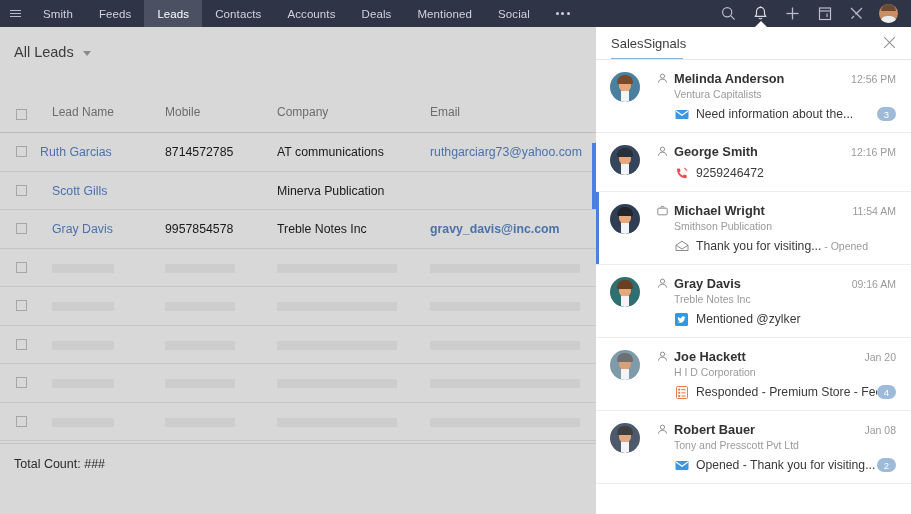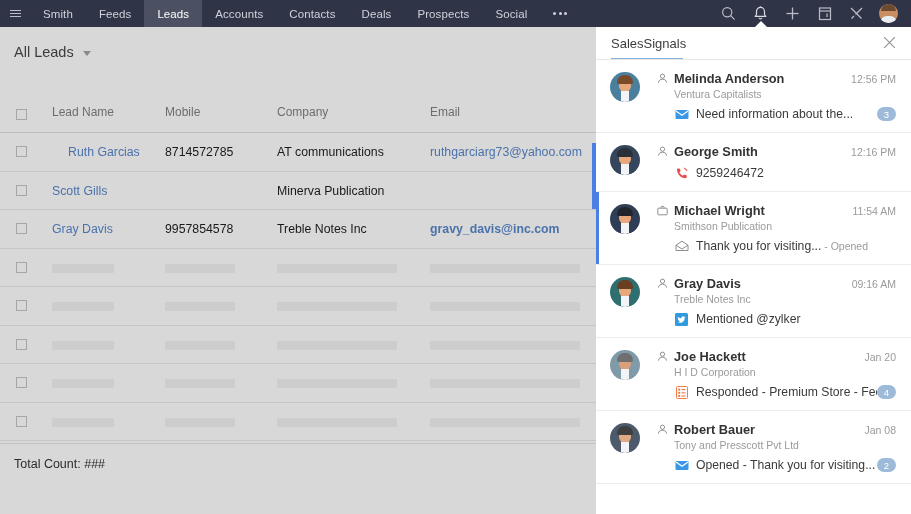--- a/index.html
+++ b/index.html
@@ -420,24 +420,24 @@
     <div class="nav-left">
       <div class="hamburger">
         <span></span>
           <span></span>
           <span></span>
       </div>
       <div id="nav-items" style="display:flex;">
           <div class="nav-item">Smith</div>
           <div class="nav-item">Feeds</div>
           <div class="nav-item active">Leads</div>
+          <div class="nav-item">Contacts</div>
           <div class="nav-item">Accounts</div>
-          <div class="nav-item">Contacts</div>
           <div class="nav-item">Deals</div>
-          <div class="nav-item">Prospects</div>
+          <div class="nav-item">Mentioned</div>
           <div class="nav-item">Social</div>
         </div>
       <div class="nav-more">
         <i></i>
           <i></i>
           <i></i>
       </div>
     </div>
 
     <div class="nav-right">
@@ -495,21 +495,21 @@
       <span class="chk" style="top:11px;left:16px;"></span>
       <span class="th" style="left:52px;">Lead Name</span>
       <span class="th" style="left:165px;">Mobile</span>
       <span class="th" style="left:277px;">Company</span>
       <span class="th" style="left:430px;">Email</span>
     </div>
 
     <div class="rows" id="rows-container">
         <div class="row">
           <span class="chk"></span>
-          <span class="cell link" style="left: 68px;">Ruth Garcias</span>
+          <span class="cell link" style="left: 40px;">Ruth Garcias</span>
           <span class="cell plain" style="left: 165px;">8714572785</span>
           <span class="cell plain" style="left: 277px;">AT communications</span>
           <span class="cell link" style="left: 430px;">ruthgarciarg73@yahoo.com</span>
         </div>
         <div class="row">
           <span class="chk"></span>
           <span class="cell link" style="left: 52px;">Scott Gills</span>
           <span class="cell plain" style="left: 277px;">Minerva Publication</span>
         </div>
         <div class="row">

